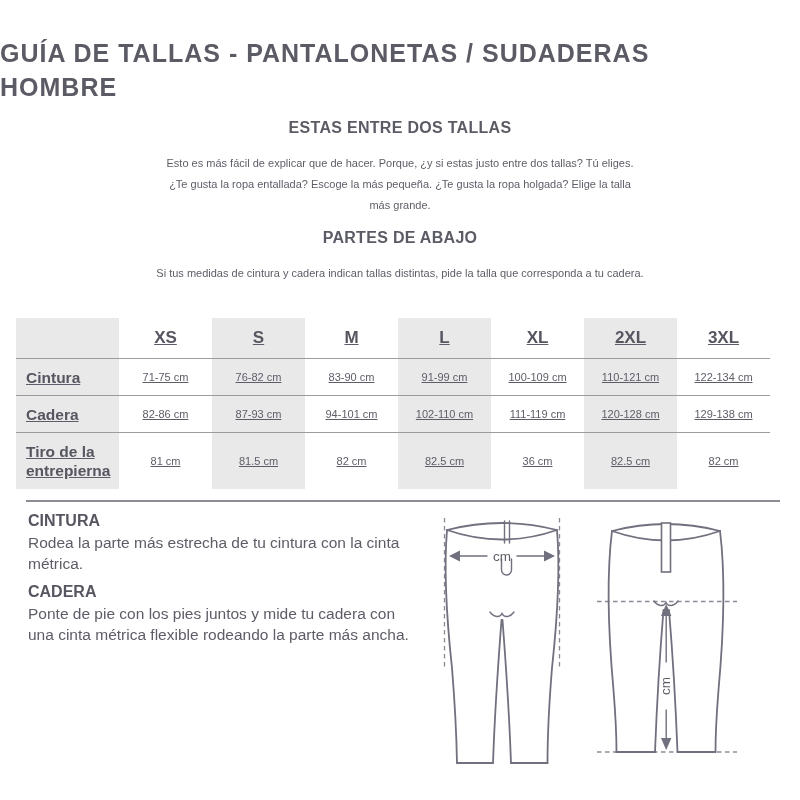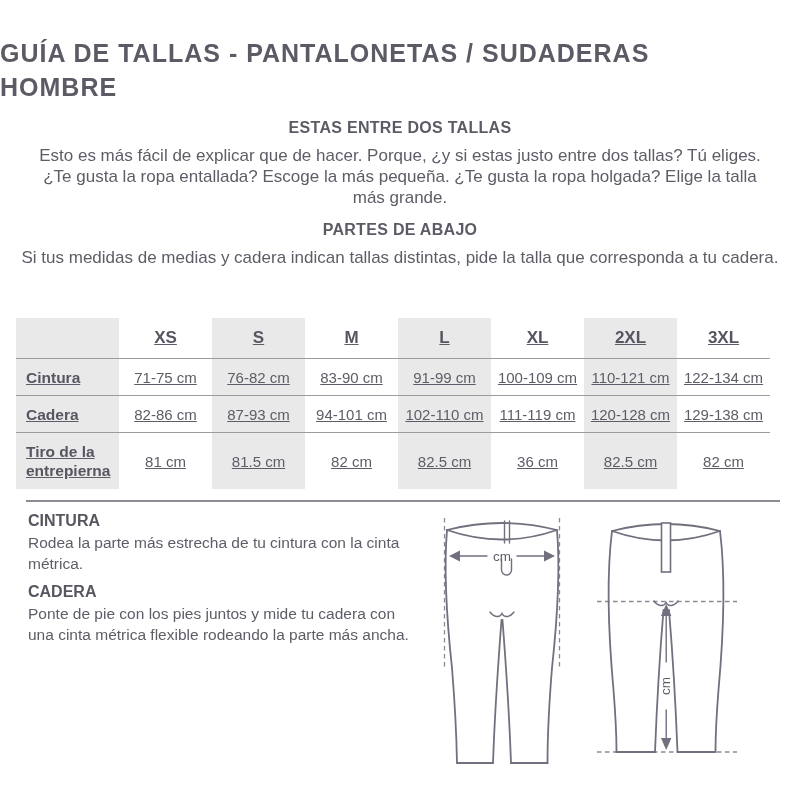--- a/index.html
+++ b/index.html
@@ -26,44 +26,44 @@
   .section-heading {
     text-align: center;
     font-size: 16px;
     font-weight: bold;
     letter-spacing: 0.3px;
     color: #5b5b65;
   }
   .h-between { margin-top: 15px; }
   .h-bottoms { margin-top: 13px; }
   .section-body {
-    margin-top: 8px;
+    margin-top: 16px;
     text-align: center;
-    font-size: 17px;
+    font-size: 11px;
     line-height: 21px;
     white-space: pre-line;
     color: #5d5d67;
   }
 
   
   .size-table {
     position: absolute;
     left: 16px; top: 318px;
     width: 754px;
     display: grid;
     grid-template-columns: 103px repeat(7, 1fr);
     grid-template-rows: 40px 37px 37px 57px;
     text-decoration: underline;
   }
   .trow { display: contents; }
   .cell {
     display: flex;
     align-items: center;
     justify-content: center;
-    font-size: 15px;
+    font-size: 11px;
     color: #5d5d67;
   }
   .cell.shade { background: #e9e9ea; }
   .cell.head { font-size: 17px; font-weight: bold; color: #565660; }
   .cell.rowlabel {
     justify-content: flex-start;
     padding-left: 10px;
     font-size: 15.5px;
     font-weight: bold;
     line-height: 19px;
@@ -114,21 +114,21 @@
 
   <h1 class="page-title">GUÍA DE TALLAS - PANTALONETAS / SUDADERAS
 HOMBRE</h1>
 
   <h2 class="section-heading h-between">ESTAS ENTRE DOS TALLAS</h2>
   <p class="section-body">Esto es más fácil de explicar que de hacer. Porque, ¿y si estas justo entre dos tallas? Tú eliges.
 ¿Te gusta la ropa entallada? Escoge la más pequeña. ¿Te gusta la ropa holgada? Elige la talla
 más grande.</p>
 
   <h2 class="section-heading h-bottoms">PARTES DE ABAJO</h2>
-  <p class="section-body">Si tus medidas de medias y cadera indican tallas distintas, pide la talla que corresponda a tu cadera.</p>
+  <p class="section-body">Si tus medidas de cintura y cadera indican tallas distintas, pide la talla que corresponda a tu cadera.</p>
 
   <div class="size-table">
     <div class="trow">
       <div class="cell head shade rowlabel"></div>
       <div class="cell head">XS</div>
       <div class="cell head shade">S</div>
       <div class="cell head">M</div>
       <div class="cell head shade">L</div>
       <div class="cell head">XL</div>
       <div class="cell head shade">2XL</div>

